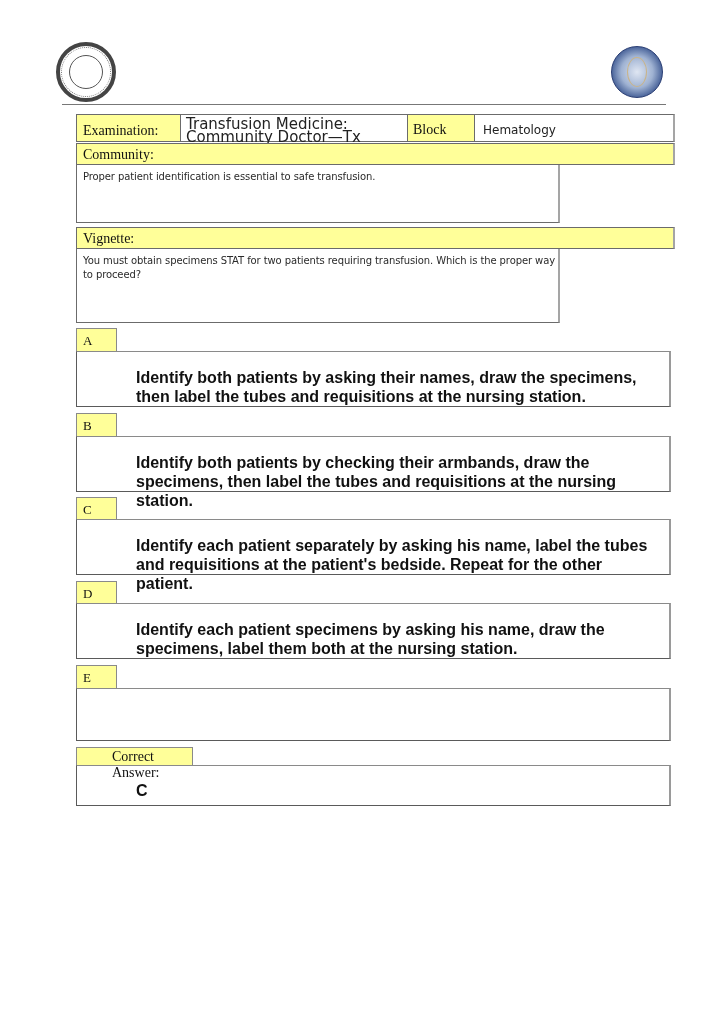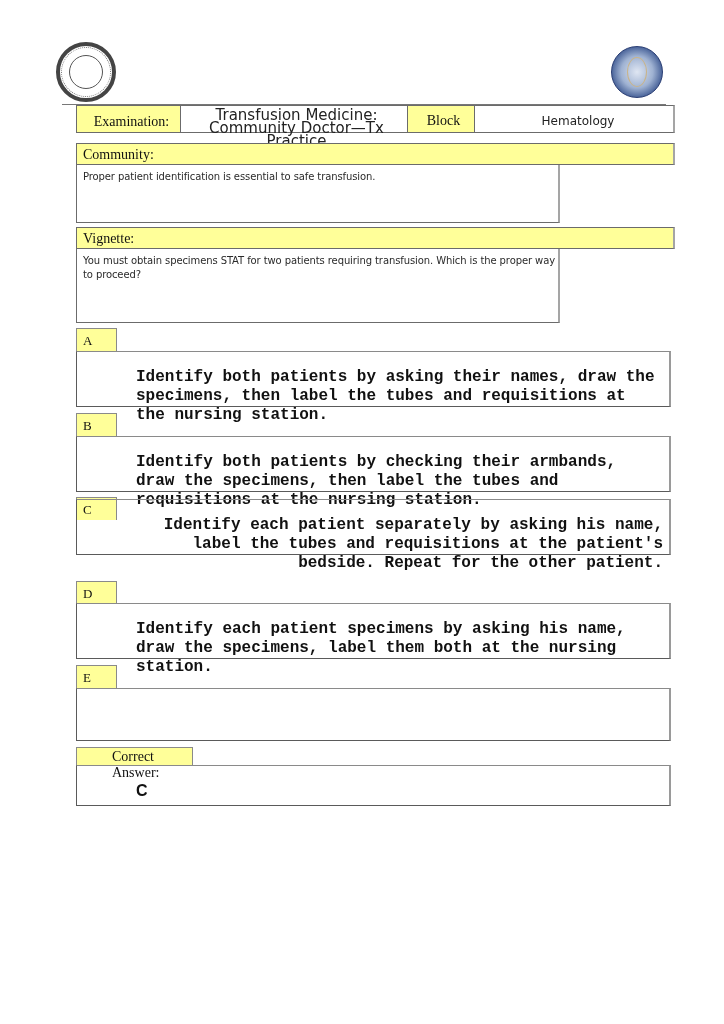--- a/index.html
+++ b/index.html
@@ -133,21 +133,21 @@
     }
     .opt-body {
       position: absolute;
       left: 76px;
       width: 595px;
       height: 56px;
       box-sizing: border-box;
       border: 1px solid #5a5a5a;
       border-top: 1px solid #8a8a8a;
       border-right: 2px solid #9a9a9a;
-      font-family: Liberation Mono, monospace;
+      font-family: Liberation Sans, sans-serif;
       font-weight: bold;
       font-size: 16px;
       line-height: 19px;
       color: #111;
       padding: 16px 6px 0 59px;
     }
     .answer-tab {
       position: absolute;
       left: 76px;
       width: 117px;
@@ -185,21 +185,21 @@
 
 <div class="logo logo-left">
   <div class="ring"></div>
   <div class="inner"></div>
 </div>
 <div class="logo logo-right">
   <div class="figure"></div>
 </div>
 <div class="top-rule"></div>
 
-<div class="frame" style="top:105px; width:599px; height:28px;text-align:center;">
+<div class="frame" style="top:114px; width:599px; height:28px;">
   <div class="cell yellow serif" style="left:0; width:103px; padding:8px 0 0 6px; font-size:14px;">
     <span>Examination:</span>
   </div>
   <div class="vline" style="left:103px;"></div>
   <div class="cell hdr-text" style="left:104px; width:226px; padding:3px 0 0 5px;">
     <div>Transfusion Medicine:</div>
     <div>Community Doctor—Tx Practice</div>
   </div>
   <div class="vline" style="left:330px;"></div>
   <div class="cell yellow serif" style="left:331px; width:66px; padding:7px 0 0 5px; font-size:14px;">
@@ -235,21 +235,21 @@
 <div class="opt-tab yellow serif" style="top:413px;">
   <span>B</span>
 </div>
 <div class="opt-body" style="top:436px;">
   <span>Identify both patients by checking their armbands, draw the specimens, then label the tubes and requisitions at the nursing station.</span>
 </div>
 
 <div class="opt-tab yellow serif" style="top:497px;">
   <span>C</span>
 </div>
-<div class="opt-body" style="top:499px;text-align:right;">
+<div class="opt-body" style="top:519px;">
   <span>Identify each patient separately by asking his name, label the tubes and requisitions at the patient's bedside.  Repeat for the other patient.</span>
 </div>
 
 <div class="opt-tab yellow serif" style="top:581px;">
   <span>D</span>
 </div>
 <div class="opt-body" style="top:603px;">
   <span>Identify each patient specimens by asking his name, draw the specimens, label them both at the nursing station.</span>
 </div>
 

